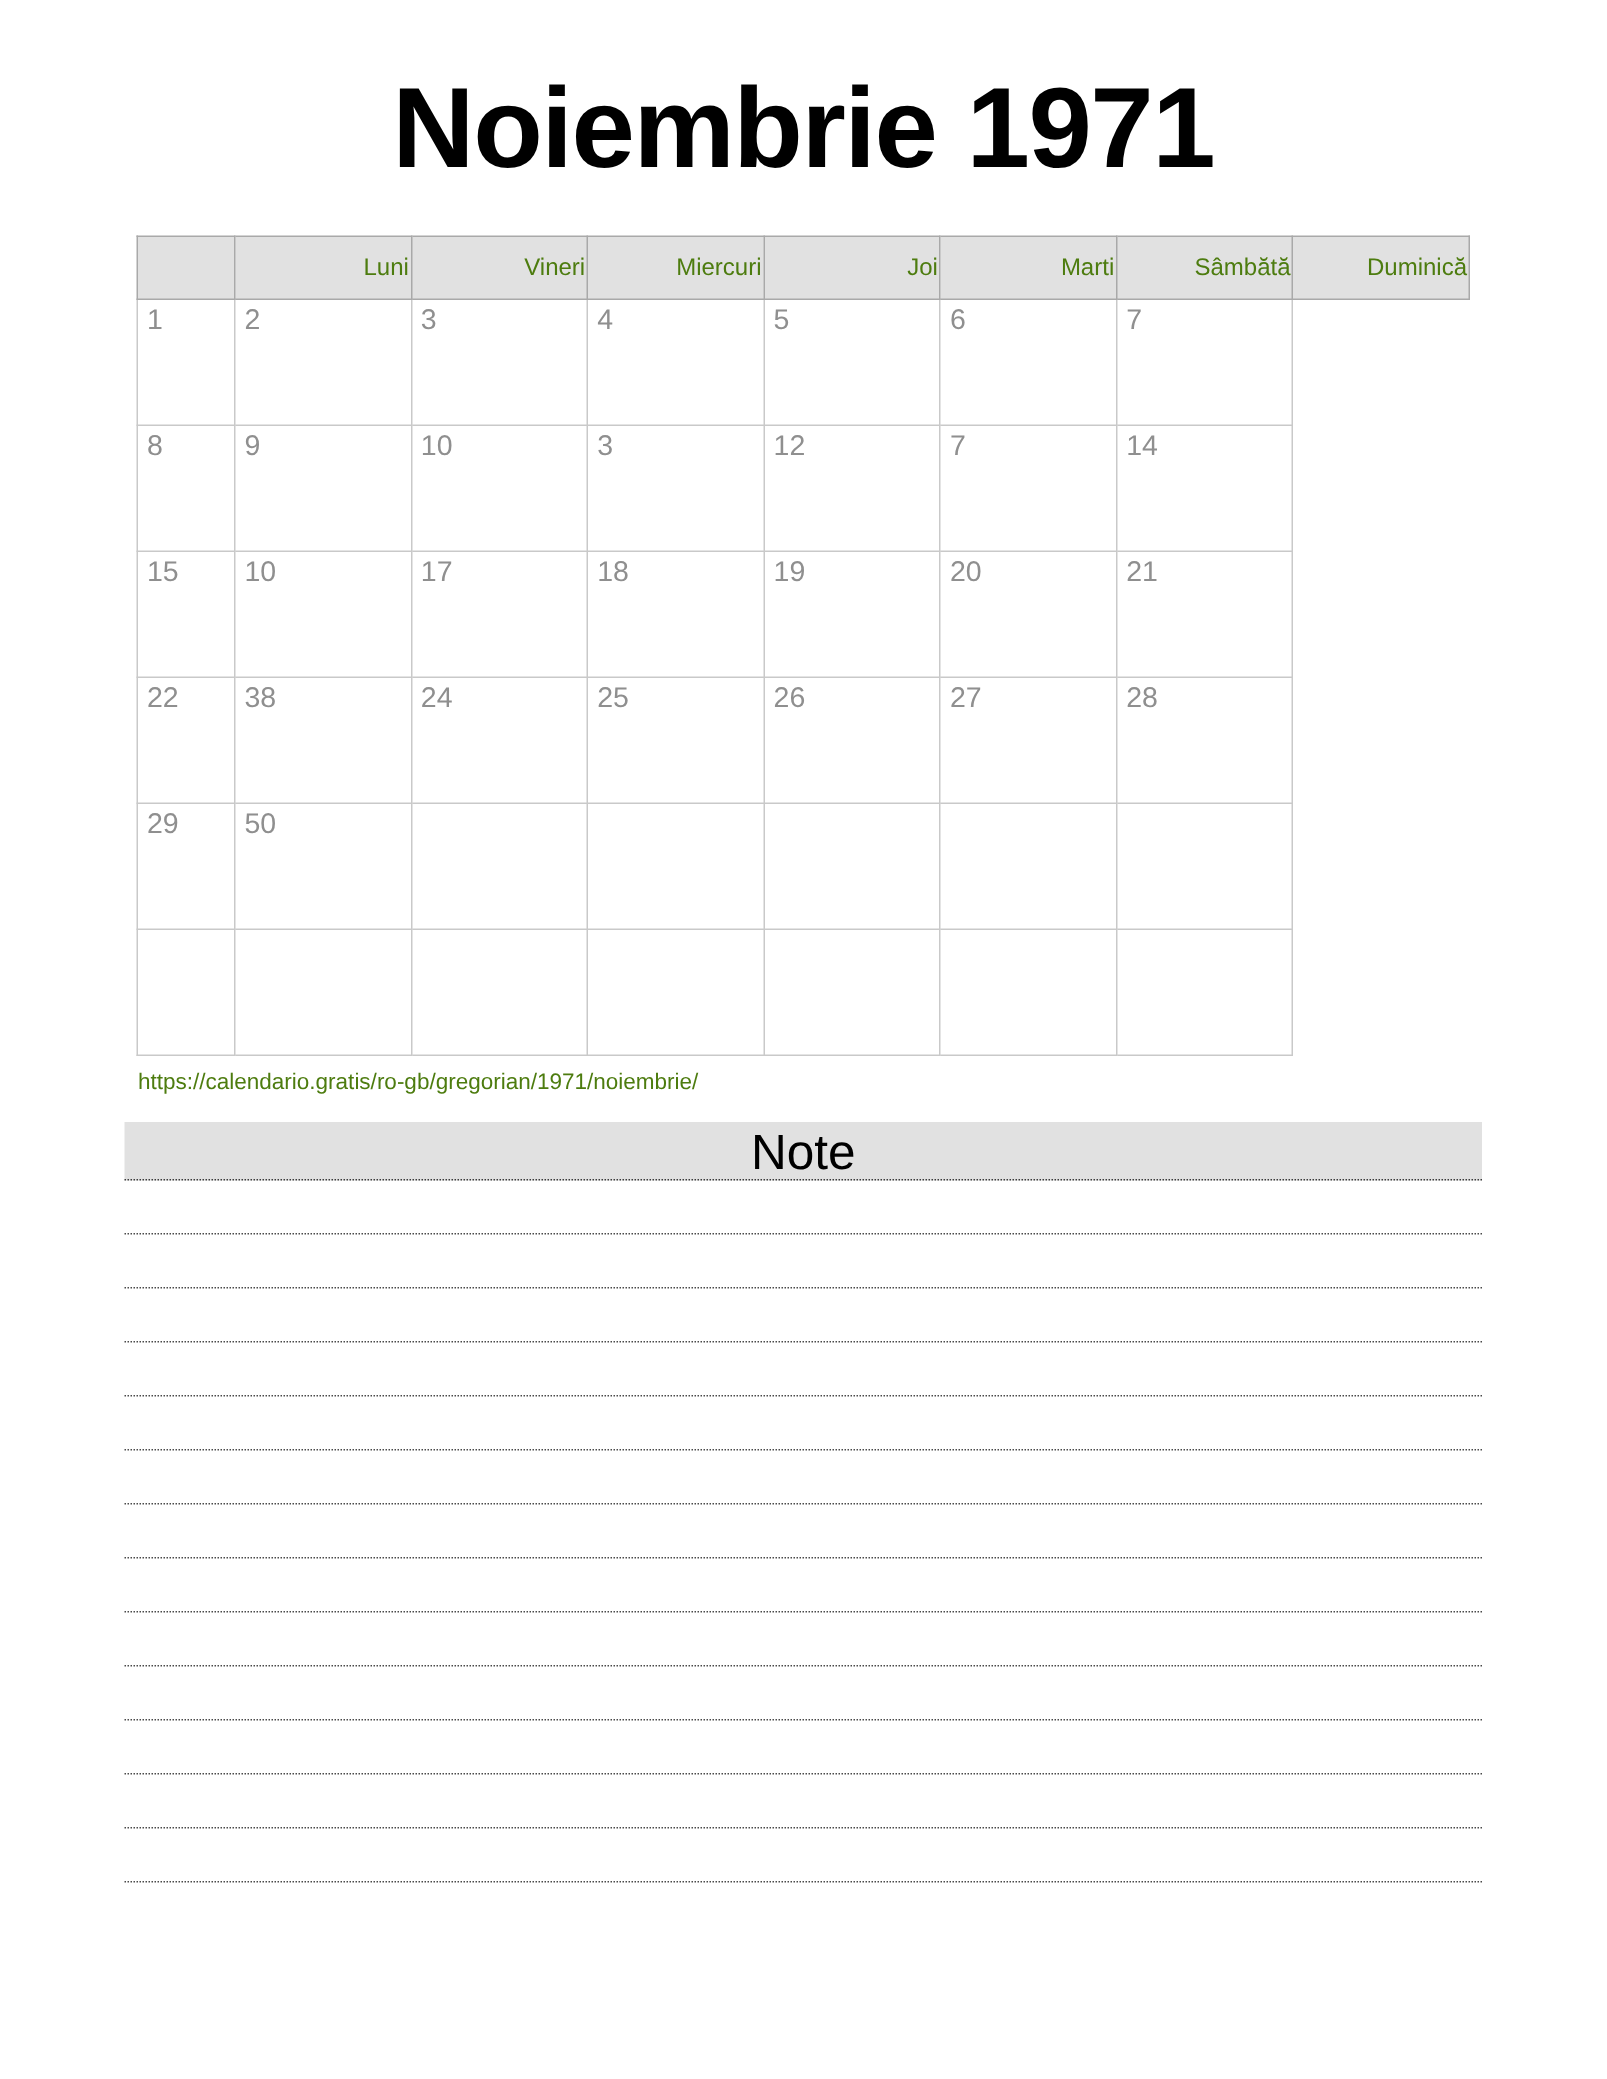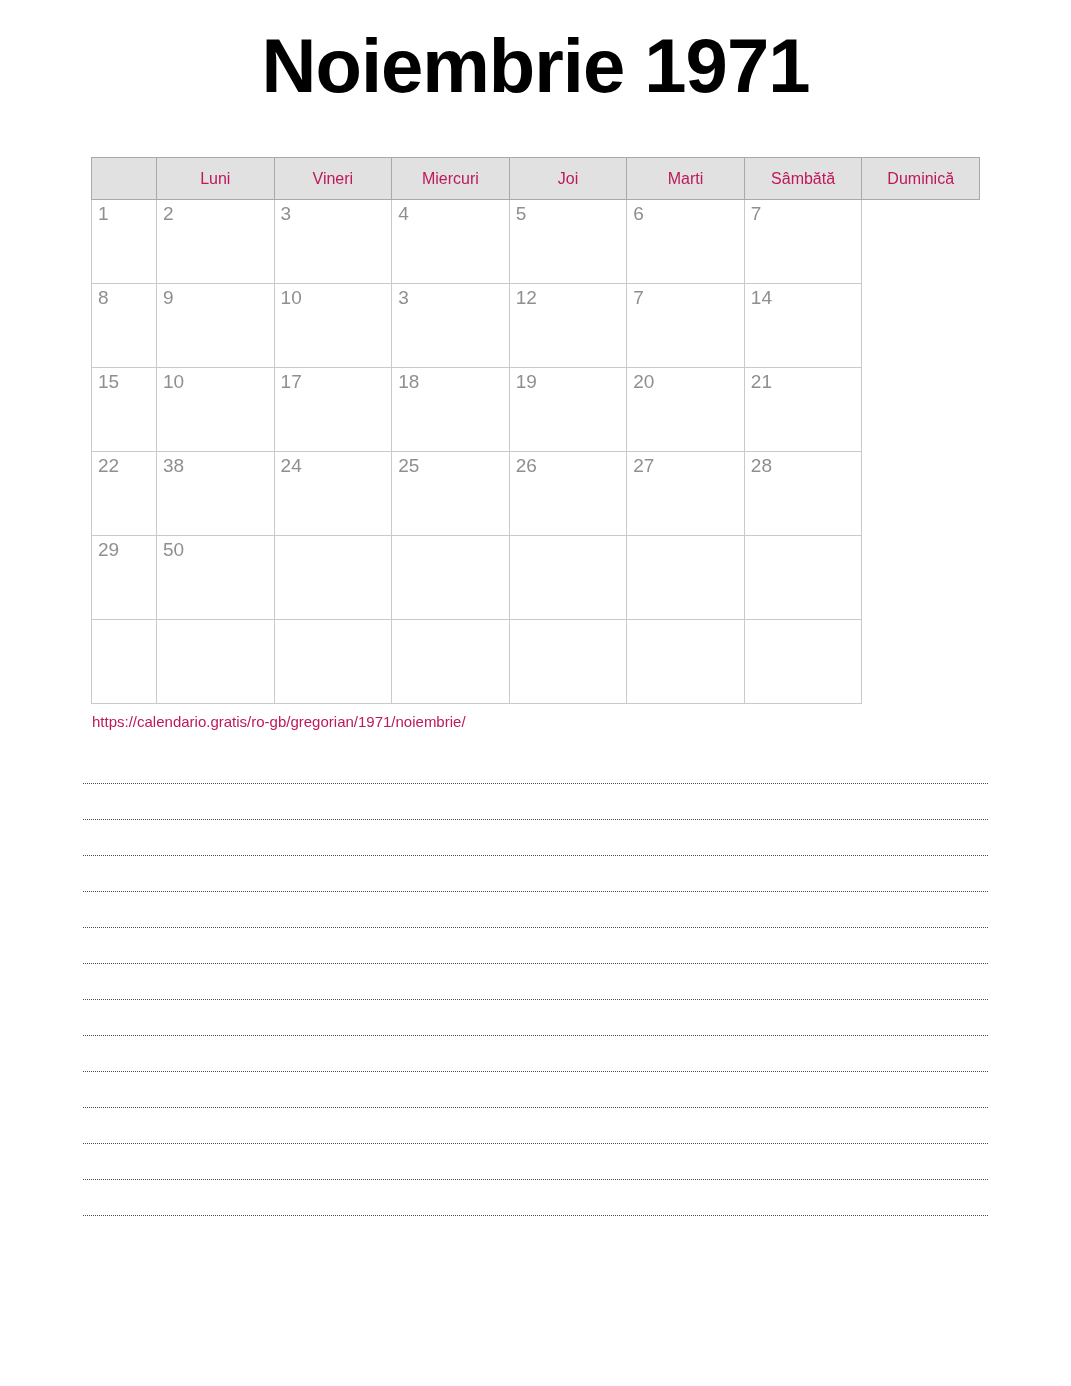--- a/index.html
+++ b/index.html
@@ -9,21 +9,21 @@
     height: 1386px;
     background: #ffffff;
     font-family: "Liberation Sans", sans-serif;
     position: relative;
     overflow: hidden;
   }
 
   .page-title {
     margin: 0;
     position: absolute;
-    top: 22px;
+    top: 42px;
     left: 0;
     width: 1071px;
     text-align: center;
     font-size: 76px;
     font-weight: bold;
     color: #000000;
     letter-spacing: -1px;
     line-height: 1.15;
   }
 
@@ -36,22 +36,22 @@
     table-layout: fixed;
   }
   table.calendar col.gutter-col { width: 65px; }
 
   table.calendar th.day-header {
     height: 42px;
     background: var(--header_bg, #e1e1e1);
     border: 1px solid var(--header_border, #a9a9a9);
     font-size: 16px;
     font-weight: 400;
-    color: #be185d;
-    text-align: center;
+    color: #4d7c0f;
+    text-align: right;
     vertical-align: middle;
   }
   table.calendar td.gutter-cell {
     background: var(--header_bg, #e1e1e1);
     border: 1px solid var(--header_border, #a9a9a9);
   }
   table.calendar td.day-cell {
     height: 84px;
     background: #ffffff;
     border: 1px solid var(--cell_border, #c9c9c9);
@@ -60,21 +60,21 @@
     font-size: 19px;
     color: var(--date_number, #8f8f8f);
     line-height: 1.2;
   }
 
   .source-url {
     position: absolute;
     left: 92px;
     top: 713px;
     font-size: 15px;
-    color: #be185d;
+    color: #4d7c0f;
   }
 
   .notes-section {
     position: absolute;
     left: 83px;
     top: 748px;
     width: 905px;
   }
   .notes-header {
     height: 39px;
@@ -172,20 +172,21 @@
         <td class="day-cell"></td>
         <td class="day-cell"></td>
         <td class="day-cell"></td>
       </tr>
     </tbody>
 </table>
 
 <div class="source-url">https://calendario.gratis/ro-gb/gregorian/1971/noiembrie/</div>
 
 <div class="notes-section">
+  <div class="notes-header">Note</div>
   <div id="note-lines">
       <div class="note-line"></div>
       <div class="note-line"></div>
       <div class="note-line"></div>
       <div class="note-line"></div>
       <div class="note-line"></div>
       <div class="note-line"></div>
       <div class="note-line"></div>
       <div class="note-line"></div>
       <div class="note-line"></div>

